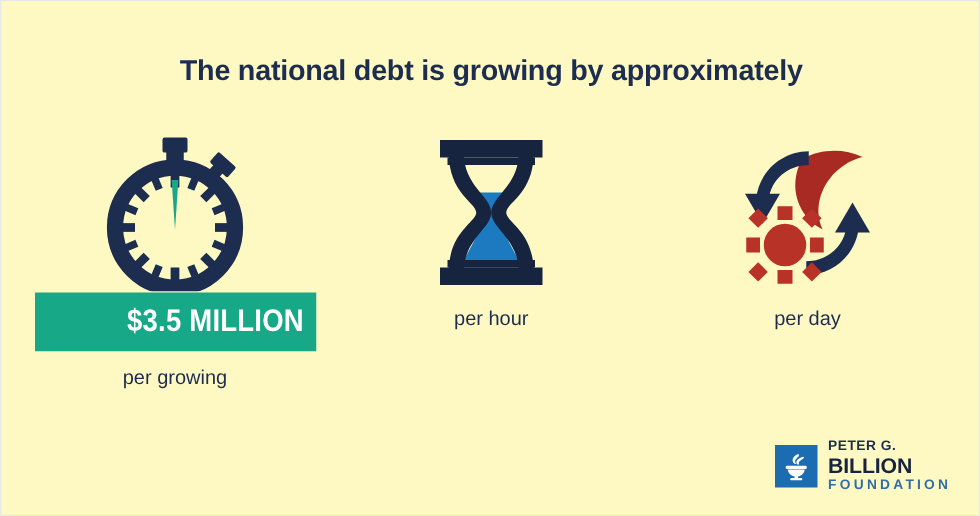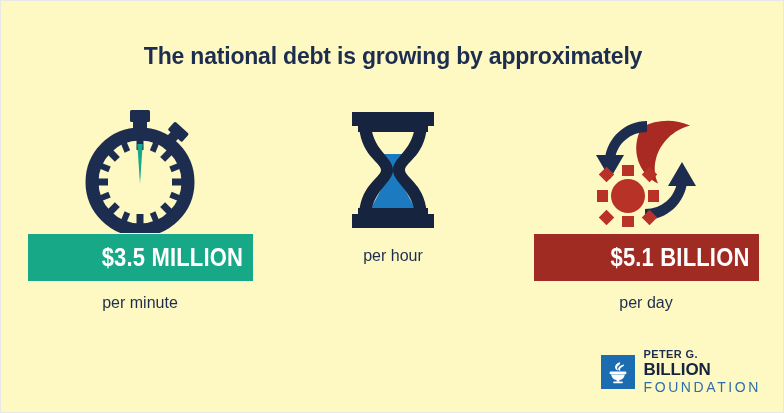--- a/index.html
+++ b/index.html
@@ -111,22 +111,22 @@
     letter-spacing: 0.4px;
   }
   .logo-l2 {
     font-size: 17px;
     font-weight: bold;
     color: #16243f;
     letter-spacing: -0.1px;
     margin-top: 1px;
   }
   .logo-l3 {
-    font-size: 14px;
-    font-weight: normal;
+    font-size: 11px;
+    font-weight: bold;
     color: #2f6ea8;
     letter-spacing: 2.6px;
     margin-top: 2px;
   }
 </style>
 </head>
 <body>
 
 <div class="canvas">
 
@@ -198,21 +198,21 @@
                 <rect x="56" y="33" width="6" height="9"></rect>
               </g>
           </g>
 
           <polygon points="59,77 56.3,37 61.7,37" fill="#17a88c"></polygon>
         </svg>
       </div>
       <div class="value-box" style="background:#16a887">
         <span class="value-text">$3.5 MILLION</span>
       </div>
-      <div class="unit-text">per minute</div>
+      <div class="unit-text">per growing</div>
     </div>
 
     <div class="card">
       <div class="icon-wrap">
         <svg width="112" height="126" viewBox="0 0 112 126" aria-hidden="true">
 
           <path d="M56 60 L31 107 L81 107 Z" fill="#1b7ac0"></path>
           <path d="M45 47 L67 47 L60 62 L52 62 Z" fill="#1b7ac0"></path>
 
           <path d="M22 15
@@ -275,23 +275,20 @@
               </g>
             <g transform="rotate(45 26.5 110.5)">
                 <rect x="21" y="105" width="11" height="11"></rect>
               </g>
             <g transform="rotate(45 69.5 110.5)">
                 <rect x="64" y="105" width="11" height="11"></rect>
               </g>
           </g>
         </svg>
       </div>
-      <div class="value-box" style="background:#a02b22">
-        <span class="value-text">$5.1 BILLION</span>
-      </div>
       <div class="unit-text">per day</div>
     </div>
 
   </div>
 
   <div class="logo">
     <div class="logo-mark">
       <svg width="26" height="26" viewBox="0 0 26 26" aria-hidden="true">
 
         <path d="M14.5 3.2 C 11 4.6, 9.4 7.2, 10.4 9.6 C 11 11, 12.2 11.5, 13 11

